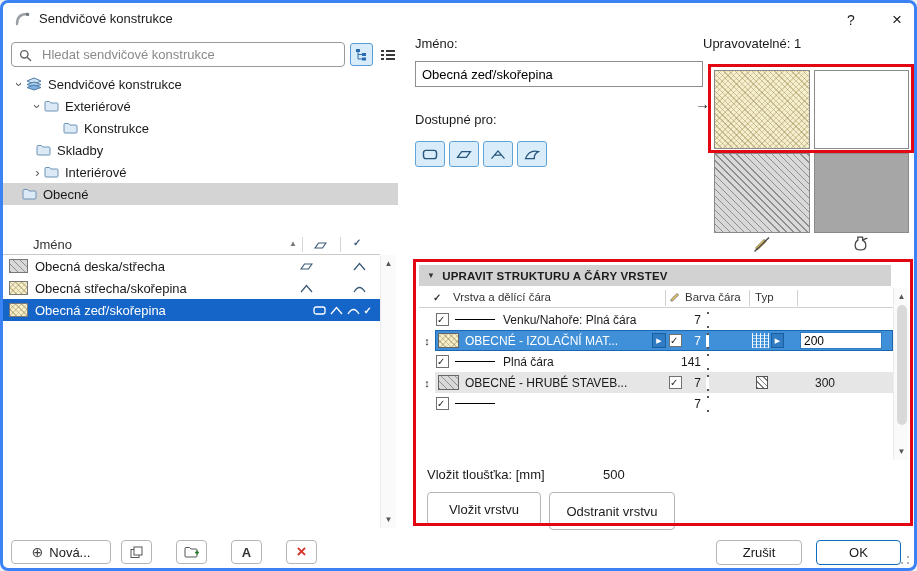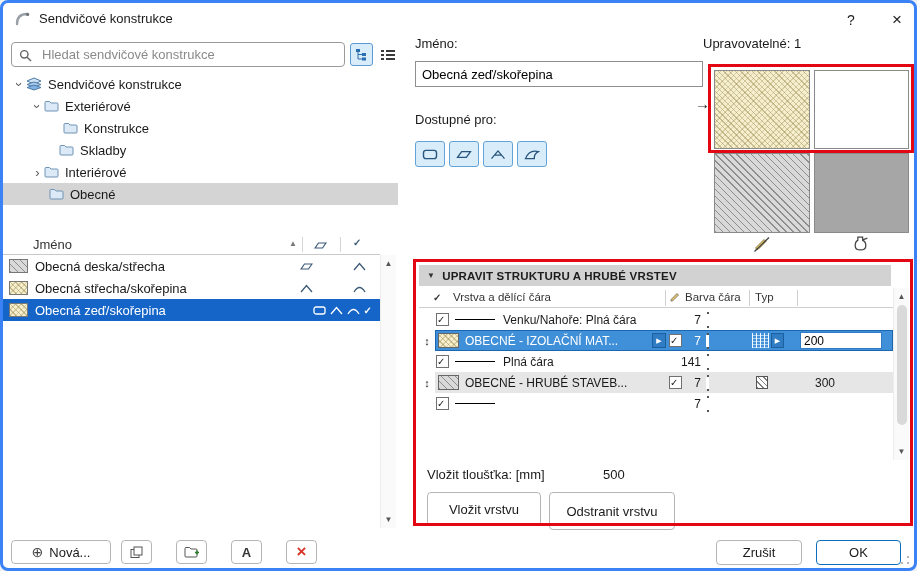--- a/index.html
+++ b/index.html
@@ -130,38 +130,38 @@
     <span>Exteriérové</span>
   </div>
   <div class="trow" style="top:114px;padding-left:60px">
     <span class="ticon">
       <svg width="15" height="12" viewBox="0 0 15 12">
           <path d="M1 2.5 Q1 1.5 2 1.5 L5.5 1.5 L7 3 L13 3 Q14 3 14 4 L14 10 Q14 11 13 11 L2 11 Q1 11 1 10 Z" fill="#dceaf8" stroke="#6f93b5"></path>
         </svg>
     </span>
     <span>Konstrukce</span>
   </div>
-  <div class="trow" style="top:136px;padding-left:56px">
+  <div class="trow" style="top:136px;padding-left:33px">
     <span class="ticon">
       <svg width="15" height="12" viewBox="0 0 15 12">
           <path d="M1 2.5 Q1 1.5 2 1.5 L5.5 1.5 L7 3 L13 3 Q14 3 14 4 L14 10 Q14 11 13 11 L2 11 Q1 11 1 10 Z" fill="#dceaf8" stroke="#6f93b5"></path>
         </svg>
     </span>
     <span>Skladby</span>
   </div>
   <div class="trow" style="top:158px;padding-left:28px">
     <span class="chev">›</span>
     <span class="ticon">
       <svg width="15" height="12" viewBox="0 0 15 12">
           <path d="M1 2.5 Q1 1.5 2 1.5 L5.5 1.5 L7 3 L13 3 Q14 3 14 4 L14 10 Q14 11 13 11 L2 11 Q1 11 1 10 Z" fill="#dceaf8" stroke="#6f93b5"></path>
         </svg>
     </span>
     <span>Interiérové</span>
   </div>
-  <div class="trow sel" style="top:180px;padding-left:46px">
+  <div class="trow sel" style="top:180px;padding-left:19px">
     <span class="ticon">
       <svg width="15" height="12" viewBox="0 0 15 12">
           <path d="M1 2.5 Q1 1.5 2 1.5 L5.5 1.5 L7 3 L13 3 Q14 3 14 4 L14 10 Q14 11 13 11 L2 11 Q1 11 1 10 Z" fill="#dceaf8" stroke="#6f93b5"></path>
         </svg>
     </span>
     <span>Obecné</span>
   </div>
 
   <div class="lhead">
     <span class="abs" style="left:30px;top:3px">Jméno</span>
@@ -288,21 +288,21 @@
   </span>
   <span class="abs" style="left:849px;top:232px">
     <svg width="17" height="17" viewBox="0 0 16 16">
         <path d="M5.5 2 H10 V5 Q13 6 13 10 Q13 14 8 14 Q3 14 3 10 Q3 6 5.5 5 Z" fill="none" stroke="#444" stroke-width="1.2"></path>
         <path d="M10 4.5 L14.5 3" stroke="#444" stroke-width="1.2"></path>
       </svg>
   </span>
 
   <div class="sechead">
     <span style="font-size:8px;color:#333">▼</span>
-    <span>UPRAVIT STRUKTURU A HRUBÉ VRSTEV</span>
+    <span>UPRAVIT STRUKTURU A ČÁRY VRSTEV</span>
   </div>
 
   <div class="thr">
     <span class="abs" style="left:14px;top:4px;font-size:10px;font-weight:bold;color:#333">✓</span>
     <span class="abs" style="left:34px;top:3px">Vrstva a dělící čára</span>
     <span class="abs" style="left:246px;top:2px;width:1px;height:16px;background:#d0d0d0"></span>
     <span class="abs" style="left:250px;top:3px">
       <svg width="11" height="12" viewBox="0 0 11 12">
           <path d="M2 10 L3.5 10 L9.5 4 L8 2.5 L2 8.5 Z" fill="#e8c76a" stroke="#555" stroke-width=".7"></path>
         </svg>

